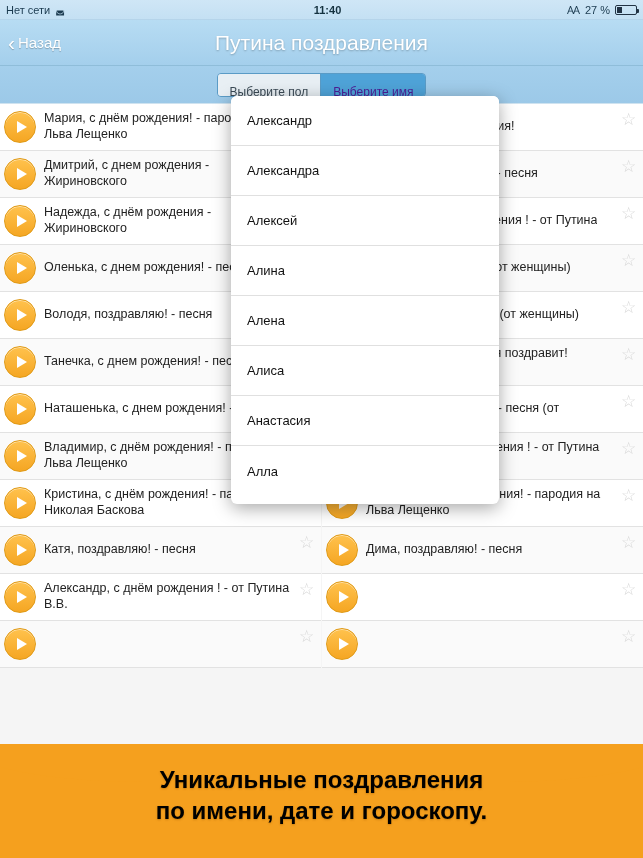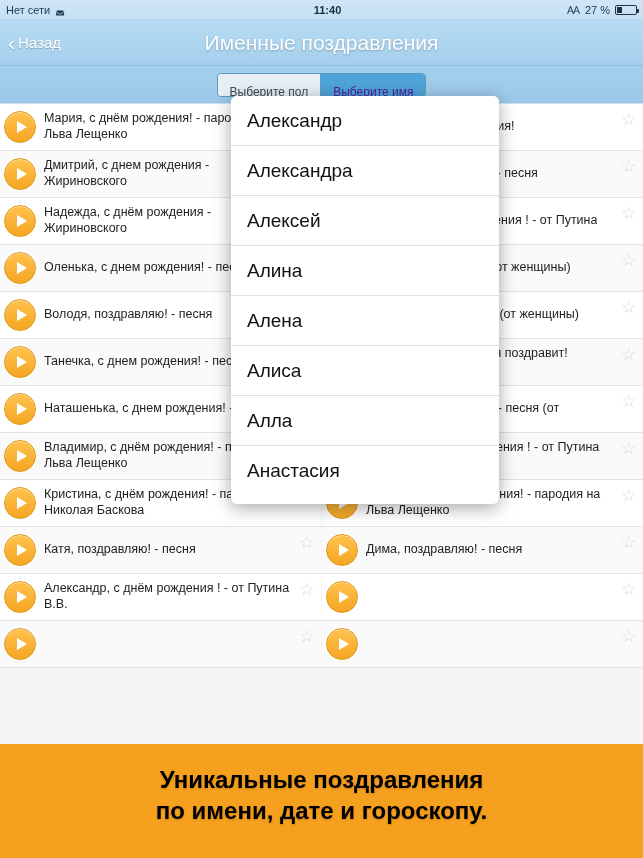--- a/index.html
+++ b/index.html
@@ -150,21 +150,21 @@
     content: "";
     position: absolute; top: -10px; left: 112px;
     border-left: 11px solid transparent;
     border-right: 11px solid transparent;
     border-bottom: 11px solid #fff;
   }
   .pop-item {
     height: 50px;
     display: flex; align-items: center;
     padding-left: 16px;
-    font-size: 19px; color: #111;
+    font-size: 13px; color: #111;
     border-bottom: 1px solid #e0e0e0;
     cursor: pointer;
     background: #fff;
   }
   .pop-item:last-child { border-bottom: none; }
 
   
   .banner {
     position: absolute; left: 0; right: 0; bottom: 0;
     height: 114px;
@@ -207,21 +207,21 @@
           <span class="fill"></span>
         </span>
     </div>
   </div>
 
   <div class="navbar">
     <div class="back-btn">
       <span class="back-chev">‹</span>
       <span>Назад</span>
     </div>
-    <div class="nav-title">Именные поздравления</div>
+    <div class="nav-title">Путина поздравления</div>
   </div>
 
   <div class="segwrap">
     <div class="segmented">
       <div class="seg">Выберите пол</div>
       <div class="seg active">Выберите имя</div>
     </div>
   </div>
 
   <div class="content">
@@ -359,22 +359,22 @@
     </div>
   </div>
 
   <div class="popover">
     <div class="pop-item">Александр</div>
     <div class="pop-item">Александра</div>
     <div class="pop-item">Алексей</div>
     <div class="pop-item">Алина</div>
     <div class="pop-item">Алена</div>
     <div class="pop-item">Алиса</div>
+    <div class="pop-item">Анастасия</div>
     <div class="pop-item">Алла</div>
-    <div class="pop-item">Анастасия</div>
   </div>
 
   <div class="banner">
     <div class="banner-curve"></div>
     <div class="banner-text">
       <div>Уникальные поздравления</div>
       <div>по имени, дате и гороскопу.</div>
     </div>
   </div>
 

